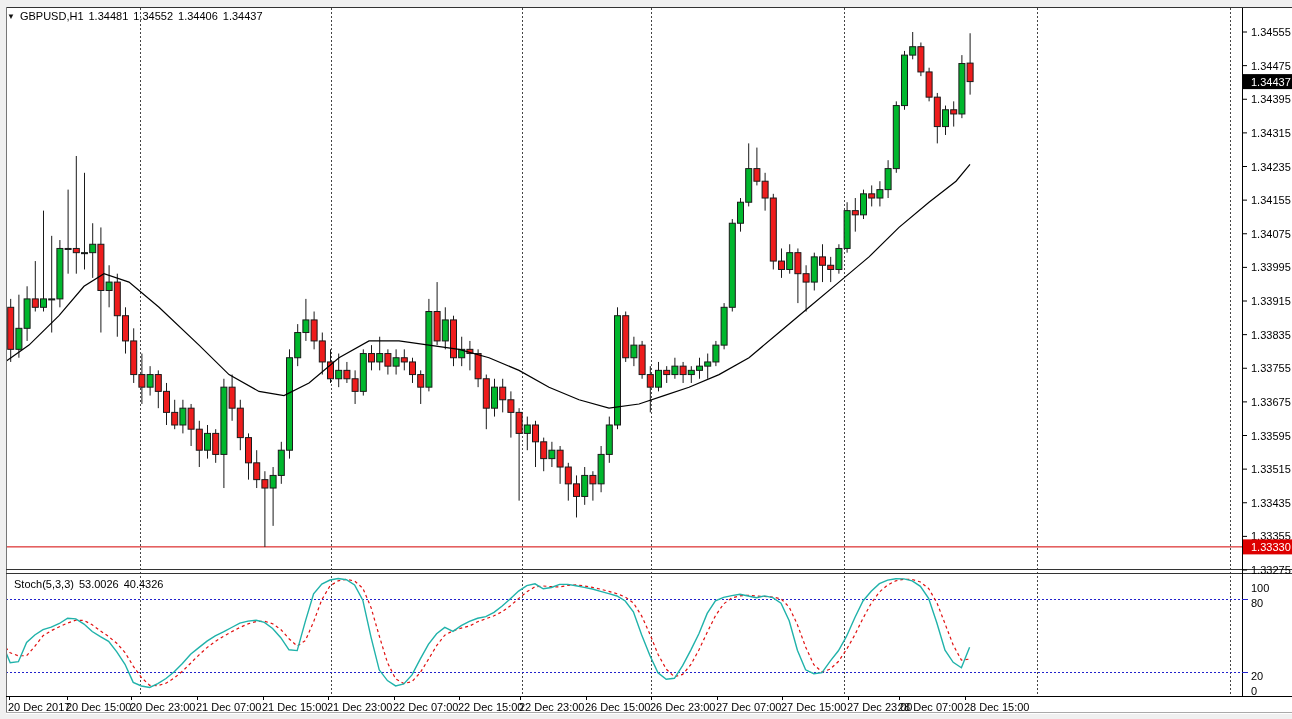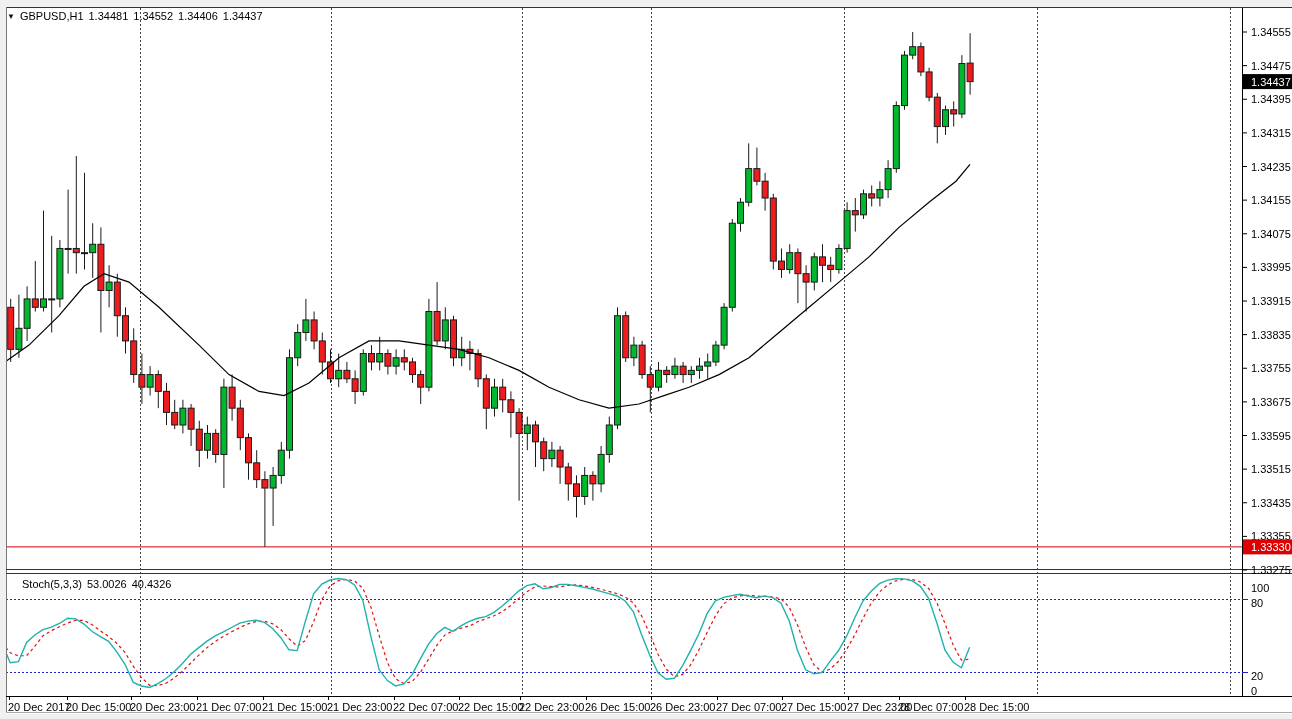--- a/index.html
+++ b/index.html
@@ -2,21 +2,21 @@
 <html><head>
 <meta charset="utf-8">
 <style>
   html,body{margin:0;padding:0;background:#d8d8d8;}
   .screen{position:relative;width:1292px;height:719px;background:#f0f0f0;overflow:hidden;
           font-family:"Liberation Sans",sans-serif;-webkit-font-smoothing:none;}
   .chart-window{position:absolute;left:6px;top:7px;width:1286px;height:707px;background:#ffffff;}
   .chart-window svg{position:absolute;left:0;top:0;}
   .overlay-label{position:absolute;font-size:11px;color:#000;white-space:nowrap;z-index:5;}
   #chart-title{left:1px;top:3px;}
-  #stoch-title{left:16px;top:571px;}
+  #stoch-title{left:8px;top:571px;}
   .tri{display:inline-block;font-size:8px;vertical-align:1px;margin-right:5px;color:#111;}
   .sp{margin-left:5px;}
   text{font-family:"Liberation Sans",sans-serif;font-size:11px;fill:#000;}
 </style>
 </head>
 <body>
 
 <div class="screen">
   <div class="chart-window">
     <svg id="chart-svg" width="1286" height="706" viewBox="0 0 1286 706">

